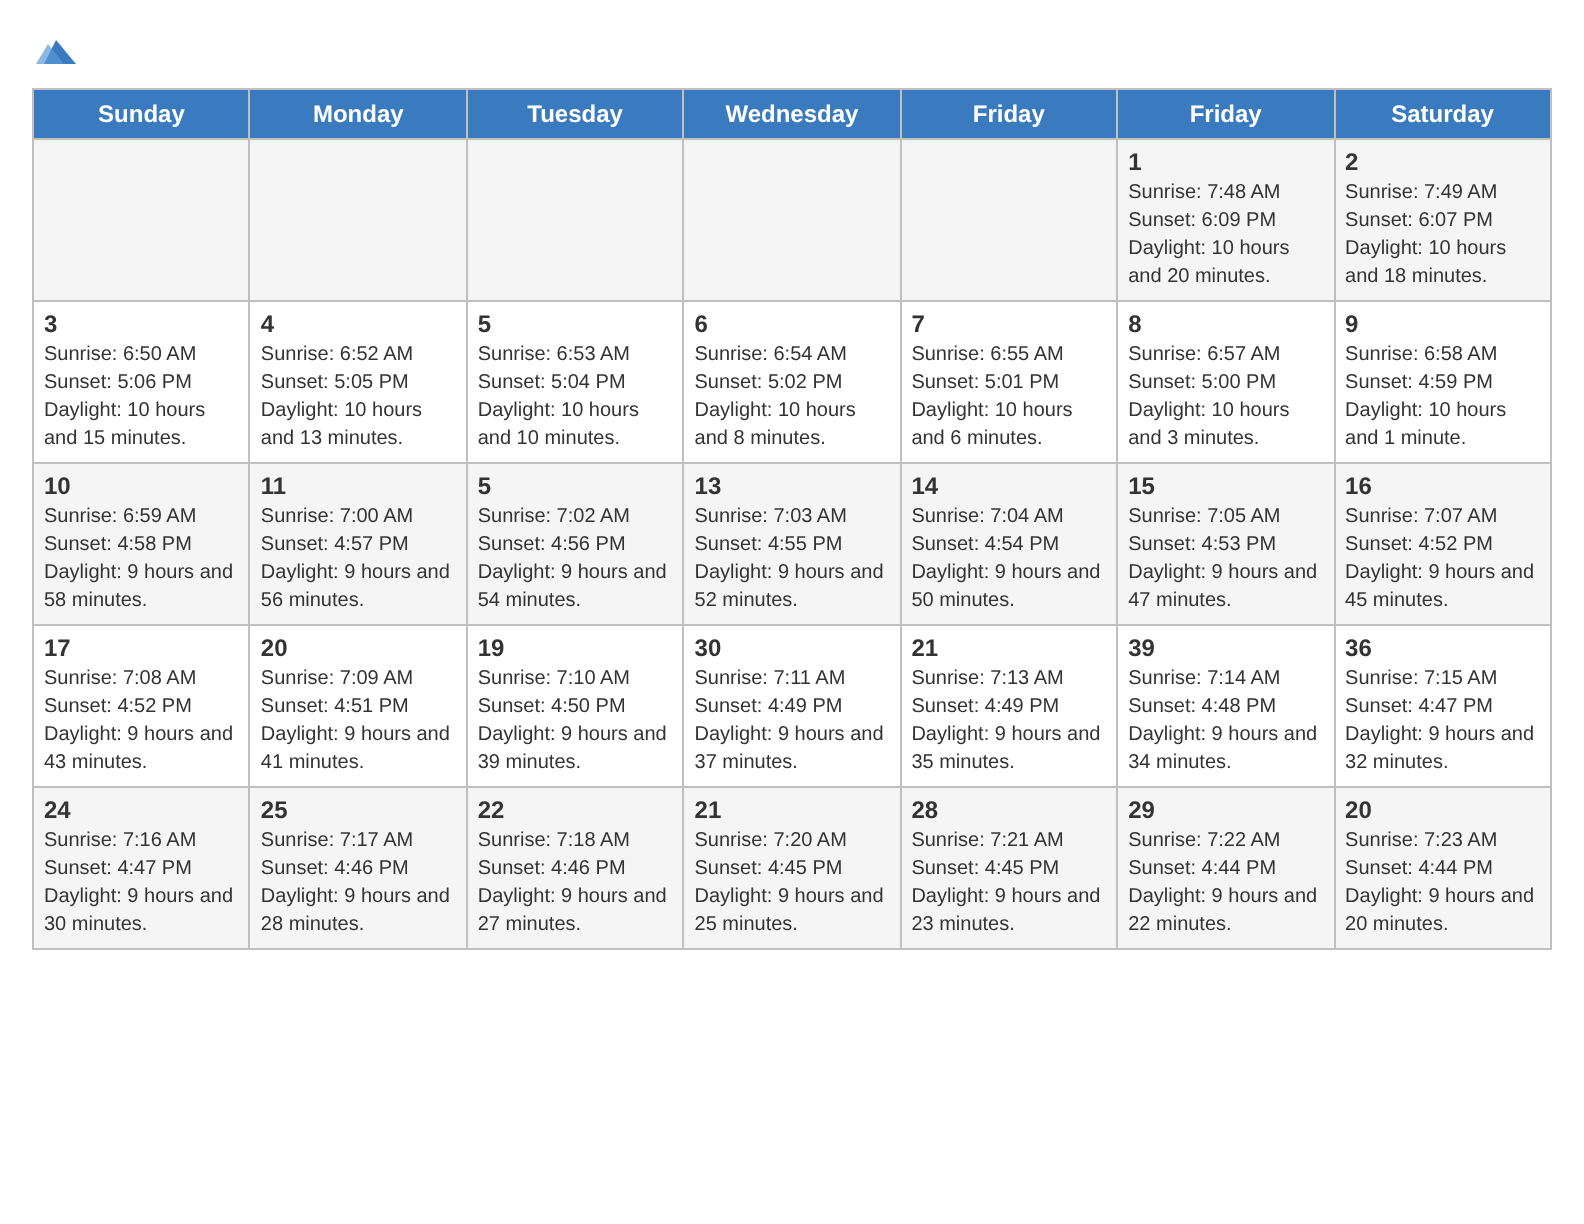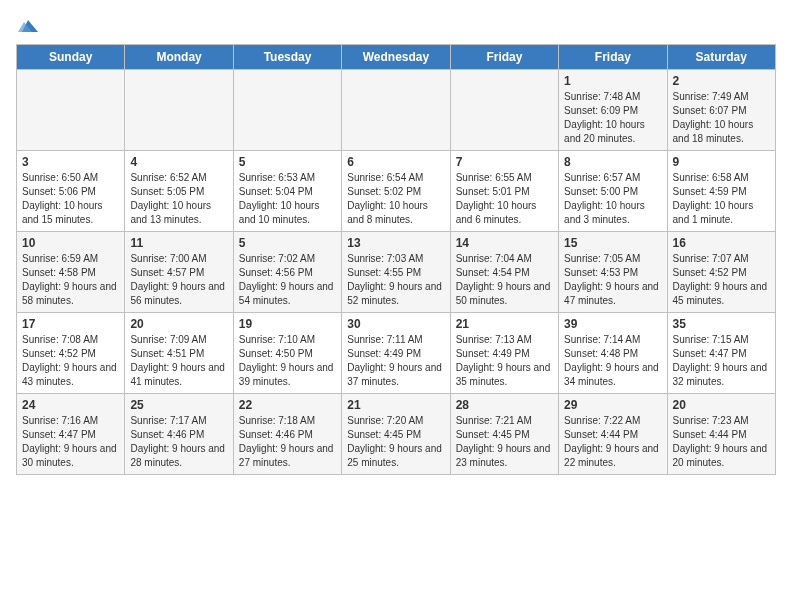--- a/index.html
+++ b/index.html
@@ -223,21 +223,21 @@
         </td>
         <td>
           <span class="day-num">21</span>
           <div class="day-info">Sunrise: 7:13 AM<br>Sunset: 4:49 PM<br>Daylight: 9 hours and 35 minutes.</div>
         </td>
         <td>
           <span class="day-num">39</span>
           <div class="day-info">Sunrise: 7:14 AM<br>Sunset: 4:48 PM<br>Daylight: 9 hours and 34 minutes.</div>
         </td>
         <td>
-          <span class="day-num">35</span>
+          <span class="day-num">36</span>
           <div class="day-info">Sunrise: 7:15 AM<br>Sunset: 4:47 PM<br>Daylight: 9 hours and 32 minutes.</div>
         </td>
       </tr>
       <tr>
         <td>
           <span class="day-num">24</span>
           <div class="day-info">Sunrise: 7:16 AM<br>Sunset: 4:47 PM<br>Daylight: 9 hours and 30 minutes.</div>
         </td>
         <td>
           <span class="day-num">25</span>

